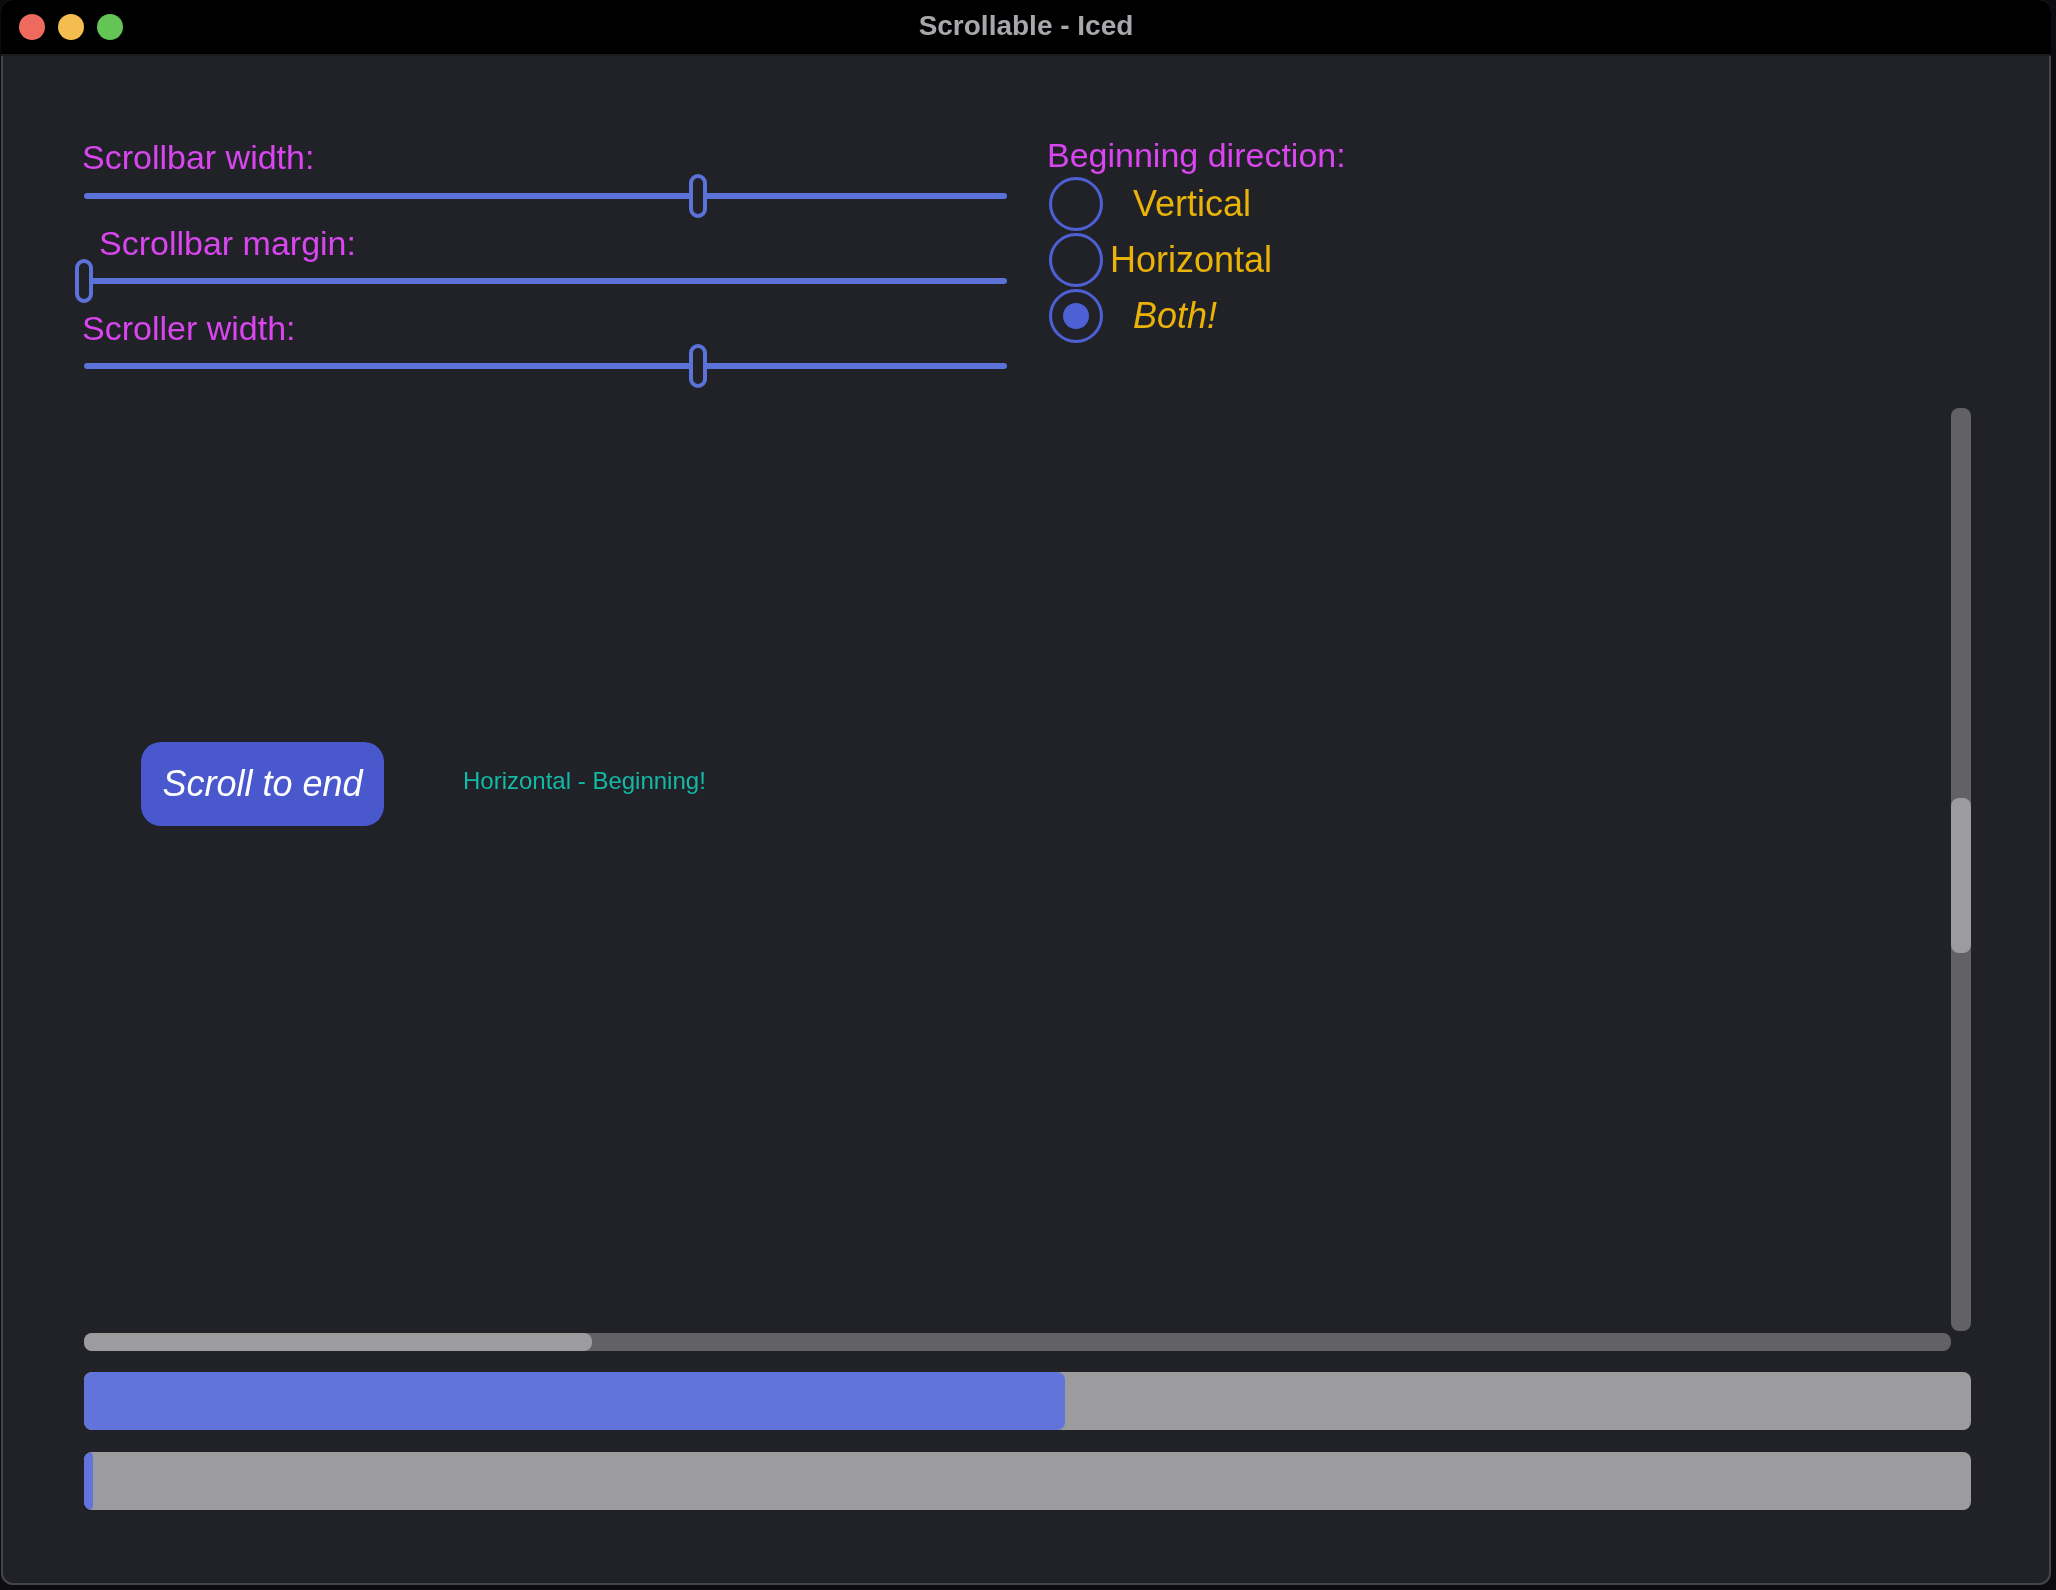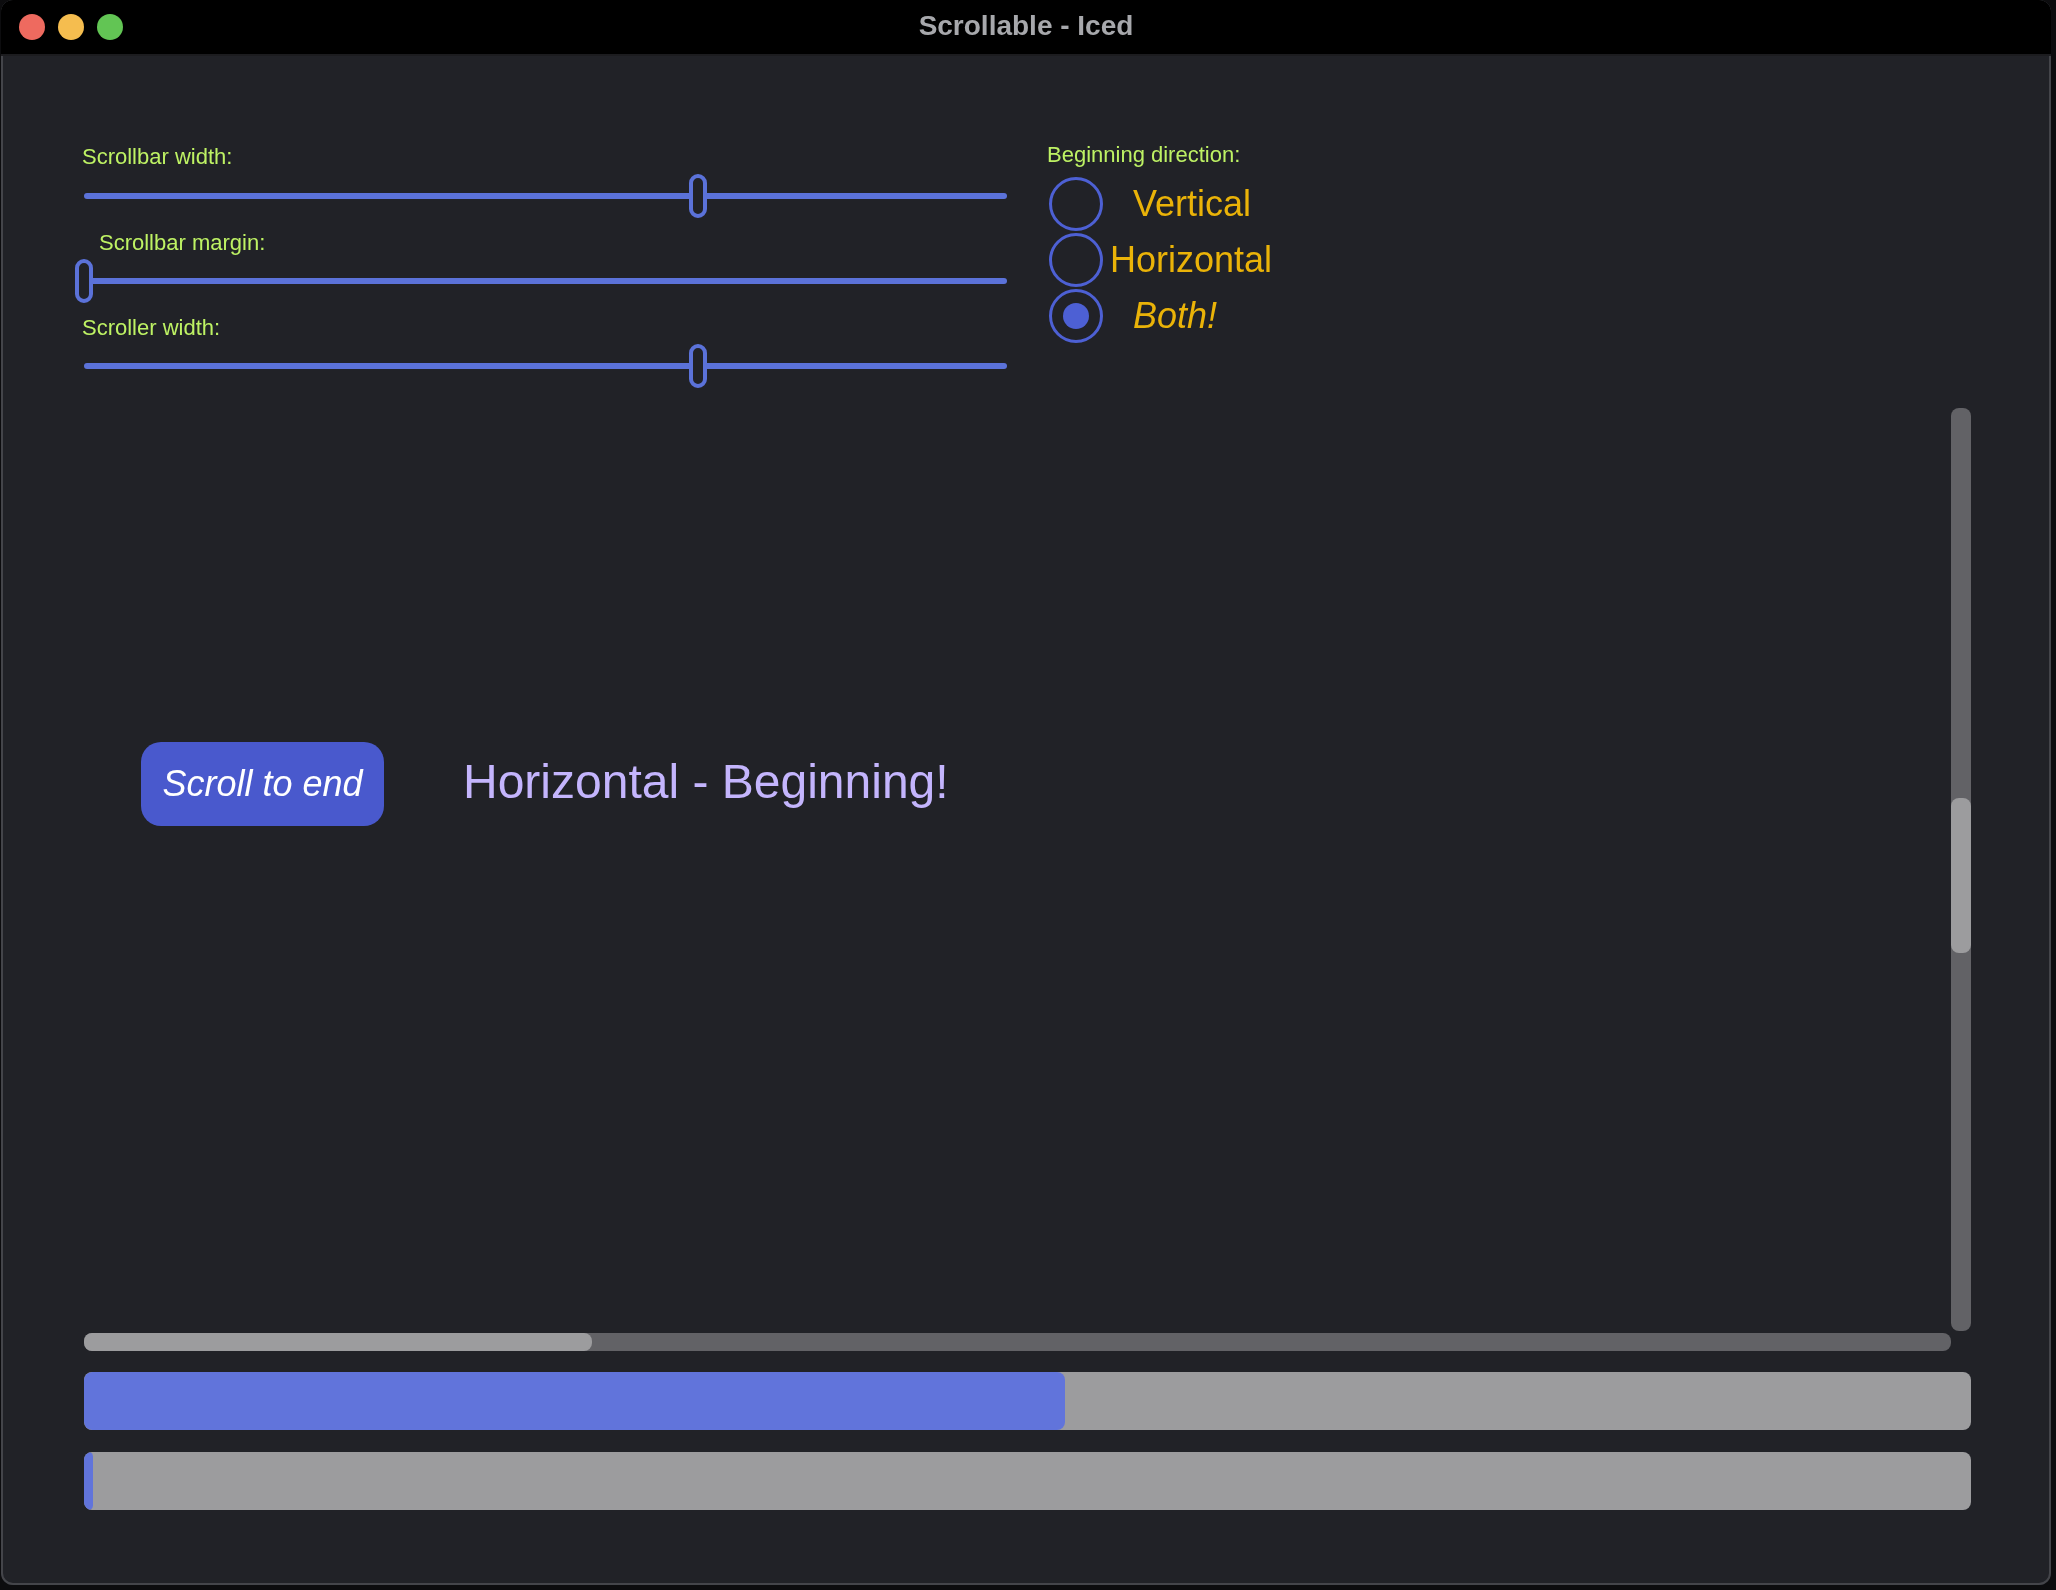--- a/index.html
+++ b/index.html
@@ -12,21 +12,21 @@
   .titlebar{position:absolute;left:0;top:0;right:0;height:54px;background:#000000;
             border-bottom:2px solid #1c1c1f;}
   .lights{position:absolute;left:18px;top:14px;display:flex;gap:13px;}
   .light{width:26px;height:26px;border-radius:50%;}
   .light.red{background:#ee6a5f;}
   .light.yellow{background:#f5bd4f;}
   .light.green{background:#62c554;}
   .title{position:absolute;left:0;right:0;top:0;height:54px;line-height:52px;
          text-align:center;color:#a7a8ac;font-size:28px;font-weight:bold;}
   
-  .label{position:absolute;color:#bef264;font-size:22px;line-height:34px;white-space:nowrap;}
+  .label{position:absolute;color:#d946ef;font-size:34px;line-height:34px;white-space:nowrap;}
   
   .slider{position:absolute;left:83px;width:923px;height:44px;cursor:pointer;}
   .slider .rail{position:absolute;left:0;right:0;top:19px;height:6px;border-radius:3px;
                 background:#5b72d9;}
   .slider .handle{position:absolute;top:0;width:18px;height:44px;box-sizing:border-box;
                   border:4px solid #5b72d9;border-radius:9px;background:#212227;
                   transform:translateX(-50%);}
   
   .radio-row{position:absolute;left:1048px;display:flex;align-items:center;gap:30px;
              height:56px;cursor:pointer;}
@@ -34,21 +34,21 @@
                 border-radius:50%;display:flex;align-items:center;justify-content:center;
                 flex:0 0 auto;}
   .radio-dot{width:26px;height:26px;border-radius:50%;background:#4d60d4;display:none;}
   .radio-row.selected .radio-dot{display:block;}
   .radio-label{color:#eab308;font-size:36px;line-height:36px;white-space:nowrap;}
   
   .btn{position:absolute;left:140px;top:742px;width:243px;height:84px;border:none;
        border-radius:20px;background:#4959cd;color:#ffffff;font-size:36px;
        font-family:"Liberation Sans",sans-serif;cursor:pointer;font-style:italic;}
   .status{position:absolute;left:462px;top:742px;height:78px;display:flex;
-          align-items:center;color:#c4b5fd;font-size:48px;white-space:nowrap;}
+          align-items:center;color:#14b8a6;font-size:24px;white-space:nowrap;}
   
   .vbar{position:absolute;left:1950px;top:408px;width:20px;height:923px;
         background:#626266;border-radius:8px;}
   .vbar .thumb{position:absolute;left:0;width:20px;background:#9c9c9e;border-radius:8px;}
   .hbar{position:absolute;left:83px;top:1333px;width:1867px;height:18px;
         background:#626266;border-radius:8px;}
   .hbar .thumb{position:absolute;top:0;height:18px;background:#9c9c9e;border-radius:8px;}
   
   .progress{position:absolute;left:83px;width:1887px;height:58px;background:#9c9c9e;
             border-radius:8px;overflow:hidden;}

